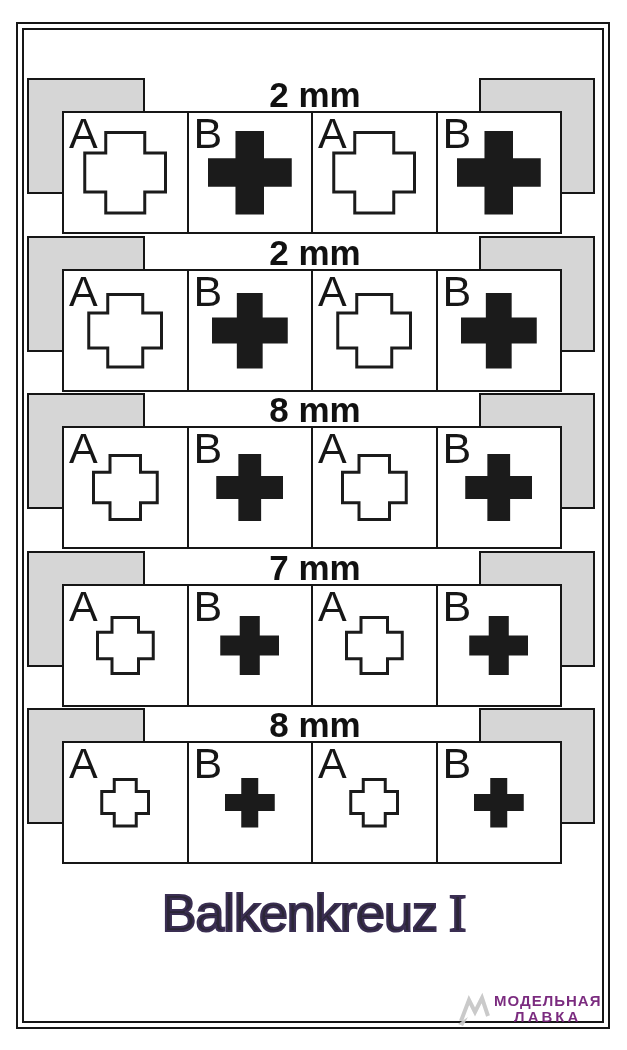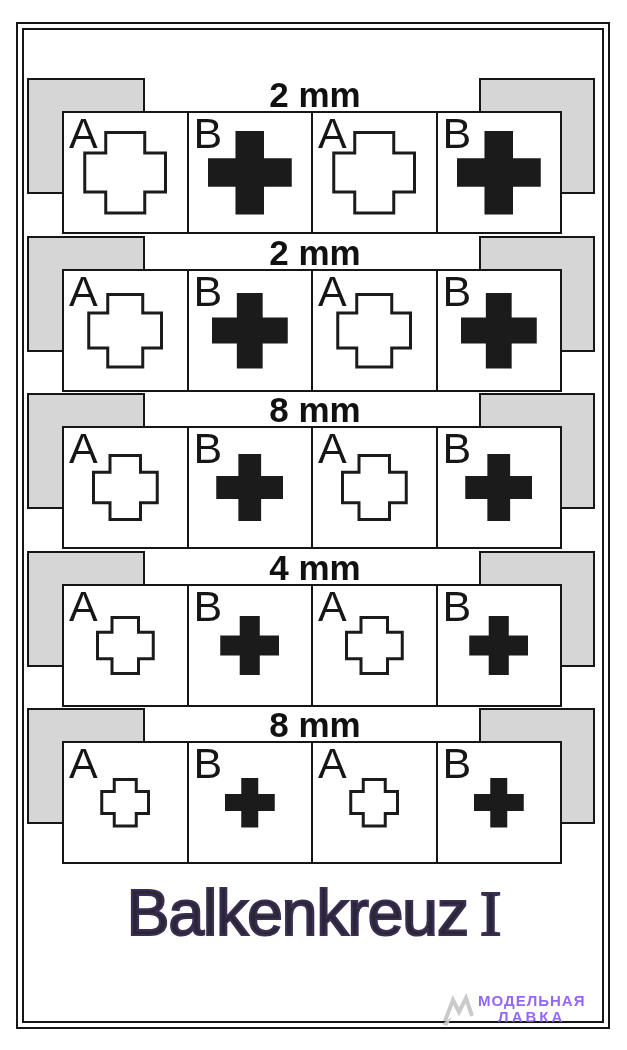--- a/index.html
+++ b/index.html
@@ -35,27 +35,27 @@
     font-weight:400;color:#161616;z-index:5;
   }
   .cross{position:relative;}
   .cross .black{position:absolute;inset:0;background:#1b1b1b;}
   .cross .white{position:absolute;background:#ffffff;}
 
   #footer{
     position:absolute;left:0;width:627px;top:878px;text-align:center;z-index:4;
     color:#2b2636;-webkit-text-stroke:2.2px #3a2e52;
   }
-  #footer .l1{font-size:64px;line-height:70px;letter-spacing:-1px;}
+  #footer .l1{font-size:52px;line-height:70px;letter-spacing:-1px;}
   #footer .l2{font-size:76px;line-height:70px;letter-spacing:-1px;}
   #footer .roman{font-family:"Liberation Serif",serif;margin-left:12px;}
 
   #watermark{
-    position:absolute;left:440px;top:991px;z-index:10;display:flex;align-items:center;
-    color:#8b5cf6;opacity:0.92;
+    position:absolute;left:456px;top:991px;z-index:10;display:flex;align-items:center;
+    color:#701a75;opacity:0.92;
   }
   #watermark .wm-text{display:flex;flex-direction:column;align-items:center;margin-left:4px;}
   #watermark .wm1{font-size:15px;font-weight:700;letter-spacing:1px;line-height:16px;}
   #watermark .wm2{font-size:15px;font-weight:700;letter-spacing:3px;line-height:16px;}
 </style>
 </head>
 <body>
 
 <div id="sheet">
   <div id="outer-frame" class="frame"></div>
@@ -157,21 +157,21 @@
             <span class="letter">B</span>
             <div class="cross" style="width: 67px; height: 67px;">
               <div class="black" style="clip-path: polygon(33% 0%, 67% 0%, 67% 33%, 100% 33%, 100% 67%, 67% 67%, 67% 100%, 33% 100%, 33% 67%, 0% 67%, 0% 33%, 33% 33%);"></div>
             </div>
           </div>
         </div>
       </div>
       <div>
         <div class="tab" style="left: 27px; top: 551px;"></div>
         <div class="tab" style="left: 479px; top: 551px; width: 116px;"></div>
-        <div class="size-label" style="top: 551px;">4 mm</div>
+        <div class="size-label" style="top: 551px;">7 mm</div>
         <div class="strip" style="top: 584px;">
           <div class="cell">
             <span class="letter">A</span>
             <div class="cross" style="width: 59px; height: 59px;">
               <div class="black" style="clip-path: polygon(25% 0%, 75% 0%, 75% 25%, 100% 25%, 100% 75%, 75% 75%, 75% 100%, 25% 100%, 25% 75%, 0% 75%, 0% 25%, 25% 25%);"></div>
               <div class="white" style="left: 3px; top: 3px; width: 53px; height: 53px; clip-path: polygon(27.83% 0%, 72.17% 0%, 72.17% 27.83%, 100% 27.83%, 100% 72.17%, 72.17% 72.17%, 72.17% 100%, 27.83% 100%, 27.83% 72.17%, 0% 72.17%, 0% 27.83%, 27.83% 27.83%);"></div>
             </div>
           </div>
           <div class="cell">
             <span class="letter">B</span>

